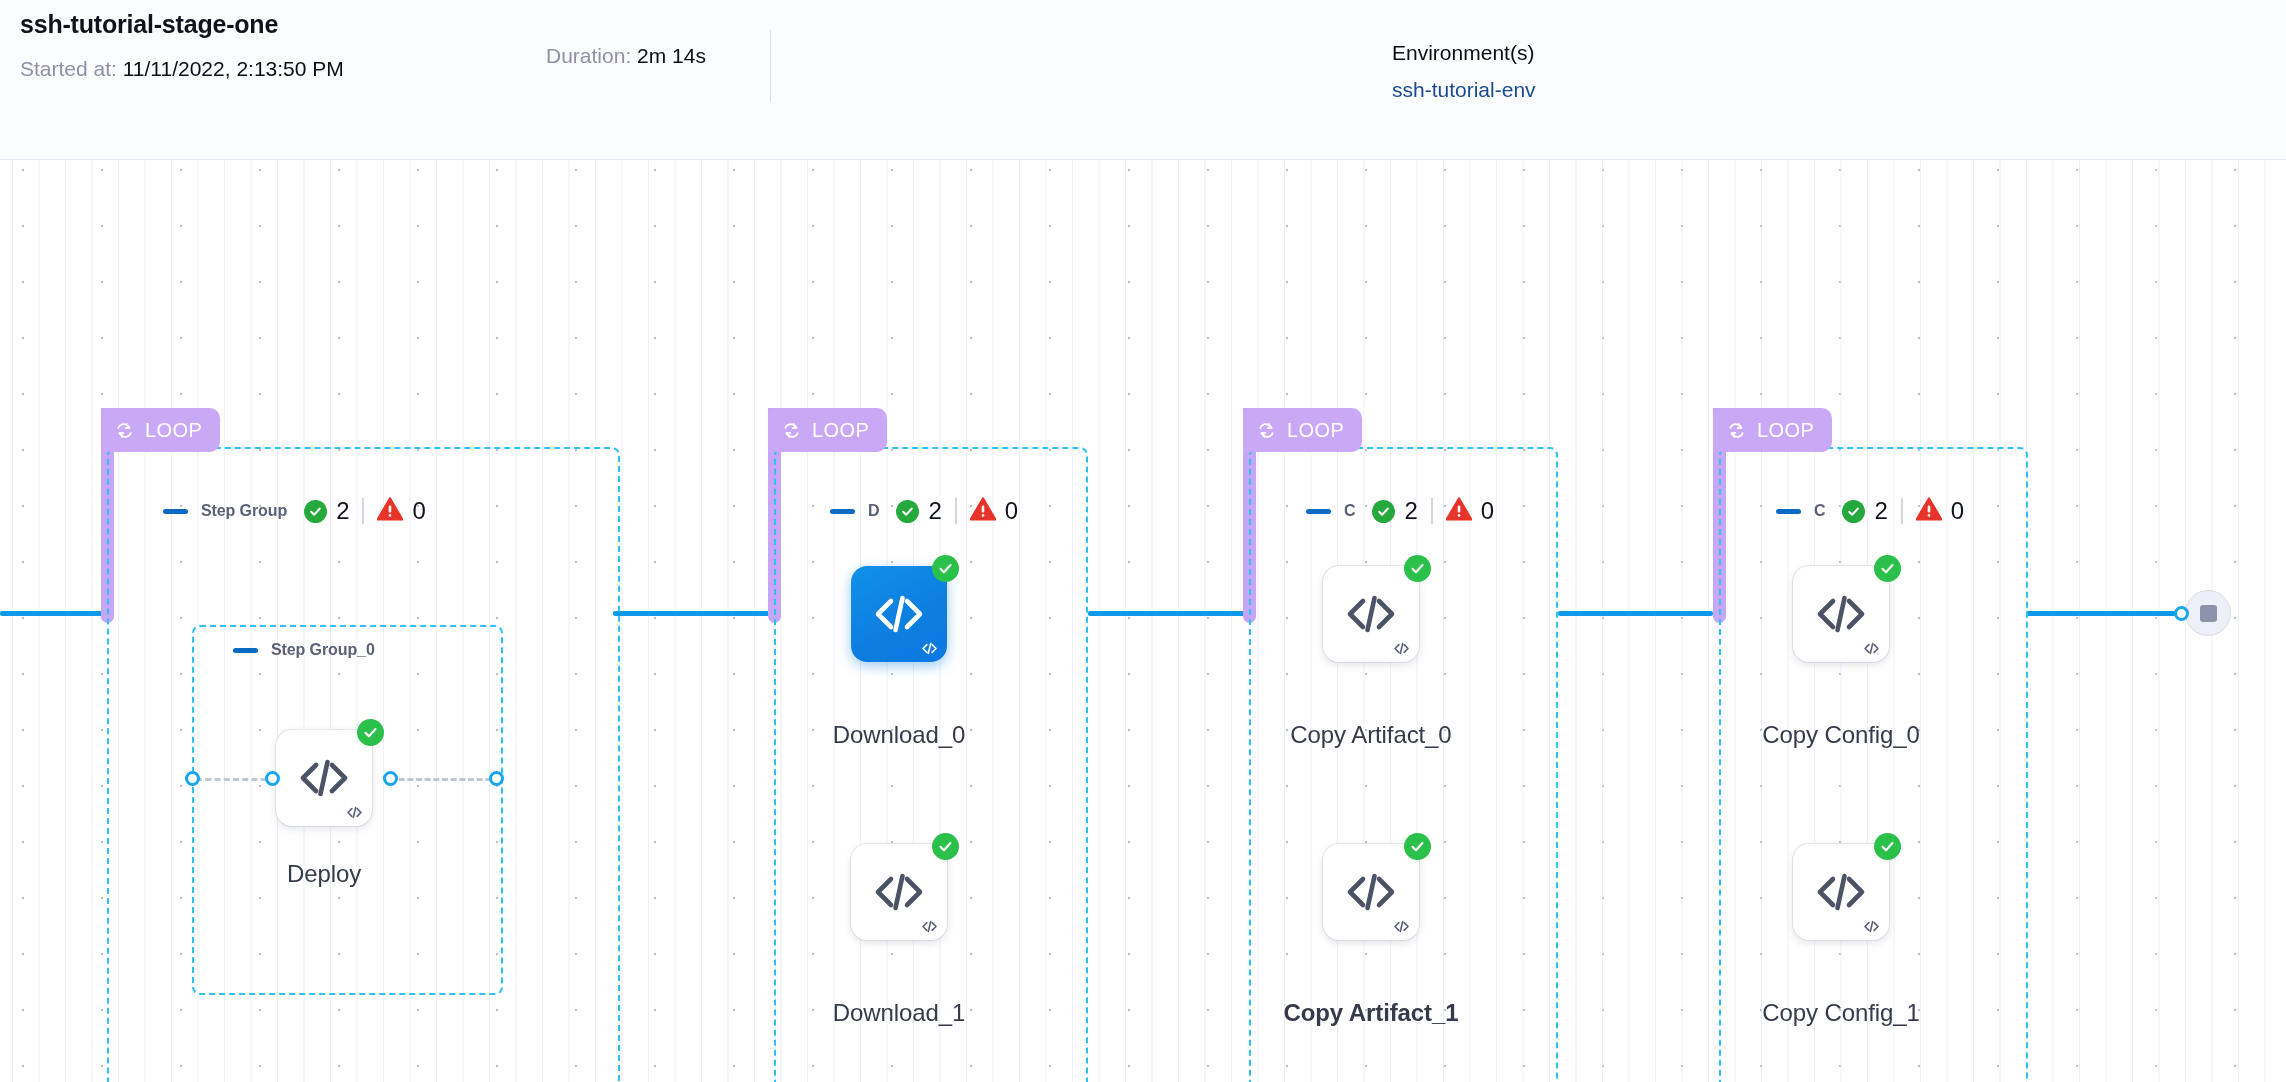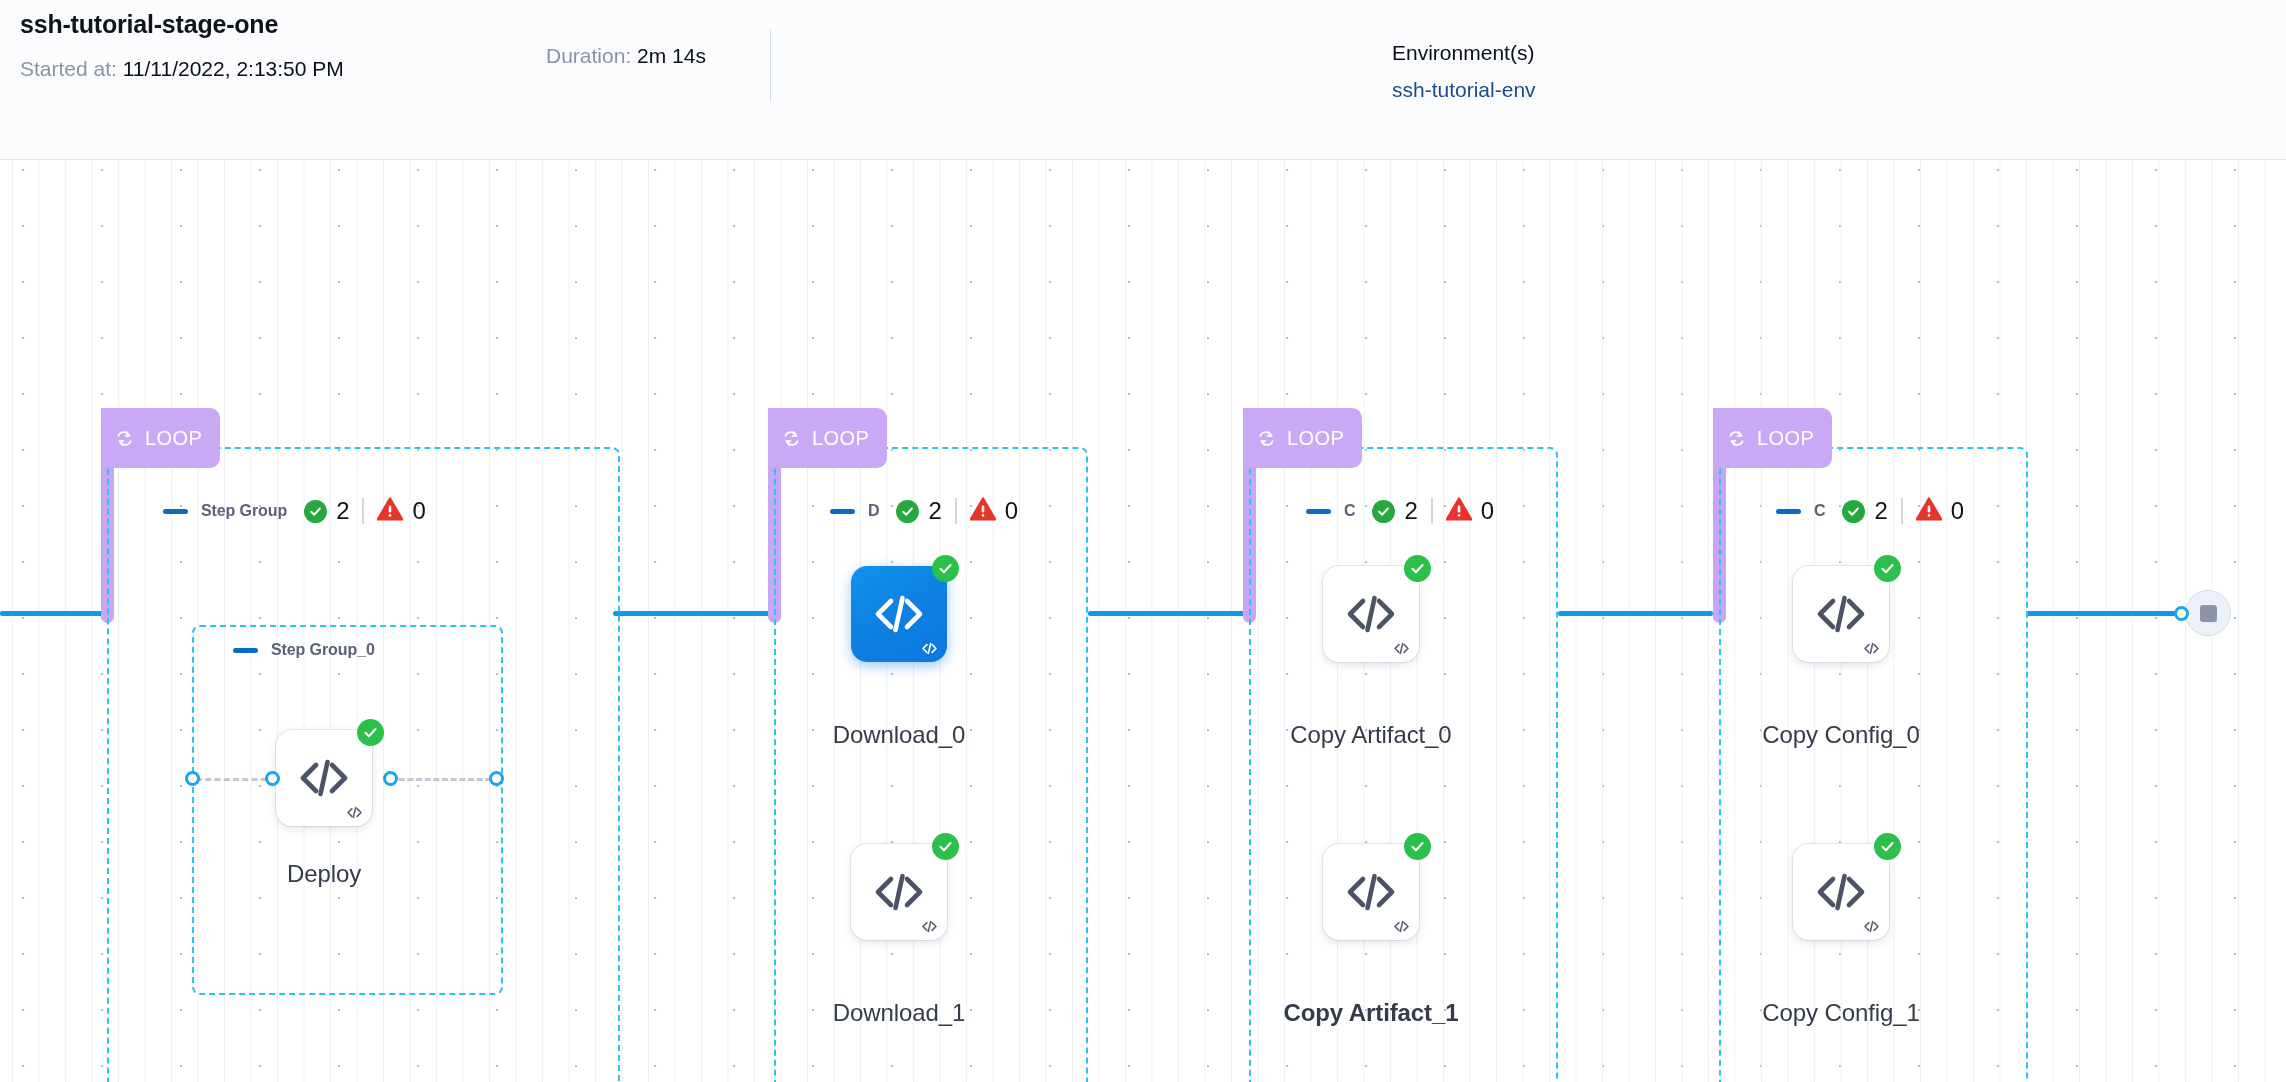--- a/index.html
+++ b/index.html
@@ -98,21 +98,21 @@
   .loop-bar {
     position: absolute;
     width: 13px;
     background: #c7a6f5;
     border-radius: 0 0 7px 7px;
   }
 
   
   .loop-badge {
     position: absolute;
-    height: 60px;
+    height: 44px;
     padding: 0 18px 0 13px;
     background: #c9a8f6;
     border-radius: 10px 10px 10px 0;
     display: flex;
     align-items: center;
     gap: 10px;
     color: #ffffff;
     font-size: 20px;
     letter-spacing: 0.4px;
     z-index: 6;

